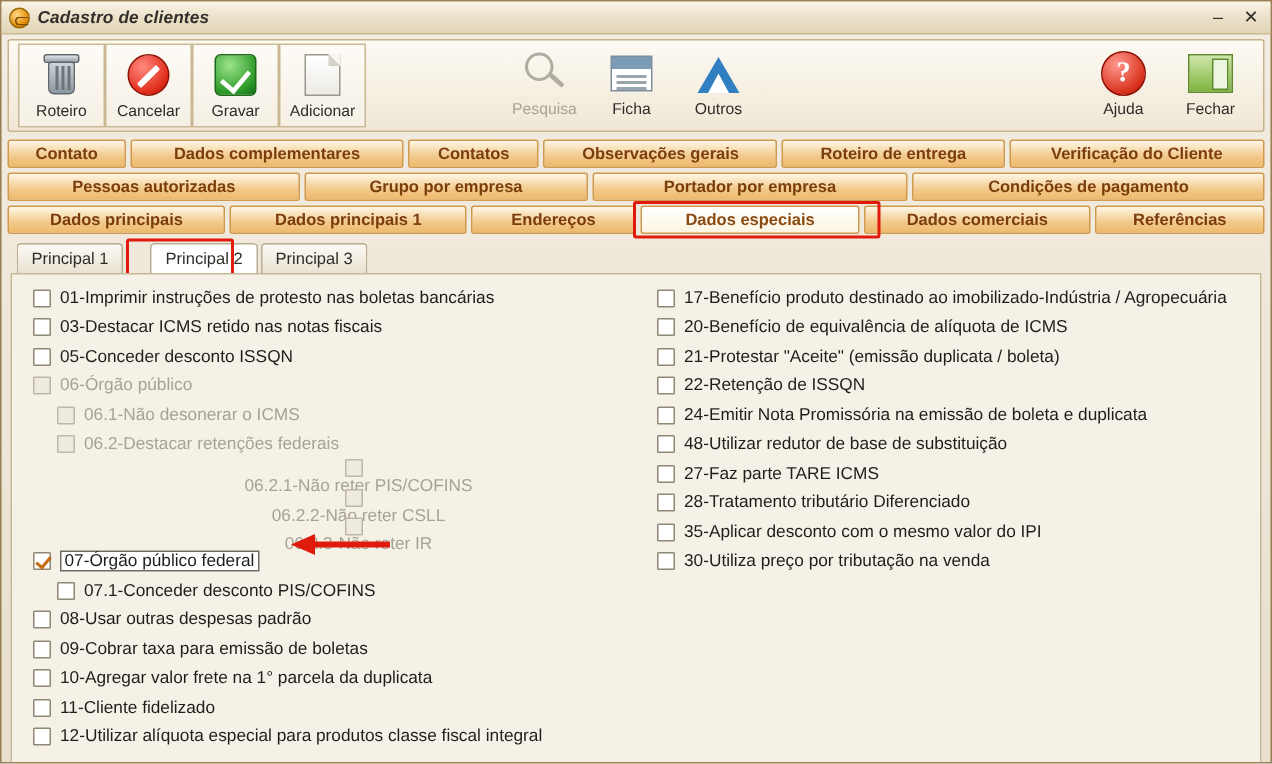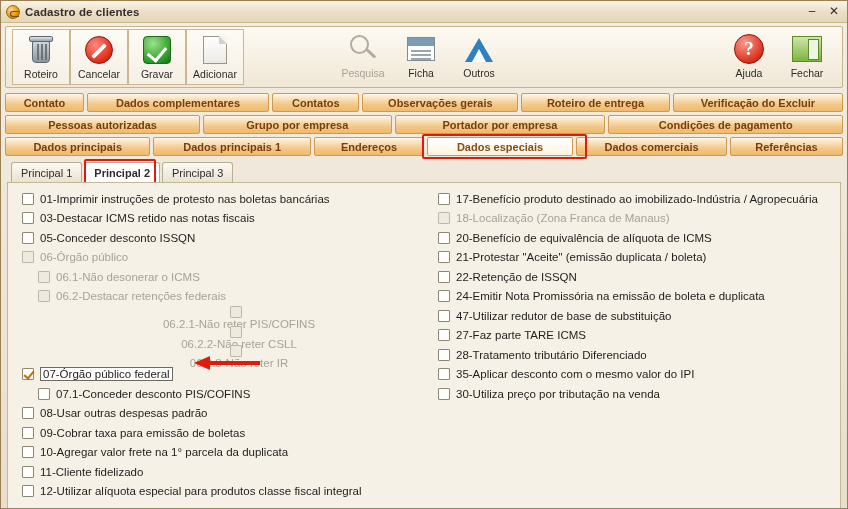--- a/index.html
+++ b/index.html
@@ -38,20 +38,21 @@
     content: "";
     position: absolute; left: 3px; top: 5px;
     width: 8px; height: 4px;
     border: 1.5px solid #7a4c02;
     border-right: none;
     border-radius: 5px 0 0 5px;
   }
   .titlebar .title {
     font-size: 11.5px; color: #32302c; font-weight: bold;
     letter-spacing: .1px;
+    font-style: italic;
   }
   .win-btns { position: absolute; right: 6px; top: 2px; display: flex; gap: 8px; }
   .win-btn {
     width: 14px; height: 16px; font-size: 12px; color: #2f2d29;
     display: flex; align-items: center; justify-content: center;
     line-height: 1; cursor: default;
   }
   
   .toolbar {
     height: 62px;
@@ -161,21 +162,21 @@
   
   .inner-tabs { margin: 6px 0 0 10px; display: flex; gap: 2px; align-items: flex-end; }
   .itab {
     height: 20px; padding: 0 9px;
     border: 1px solid #b9ad93; border-bottom: none;
     border-radius: 3px 3px 0 0;
     background: linear-gradient(#fcfaf4, #e9e2d2);
     font-size: 11px; color: #2f2d29;
     display: flex; align-items: center;
   }
-  .itab.active { background: #fff; font-weight: bold; }
+  .itab.active { background: #fff; font-weight: normal; margin-left: 16px; }
   
   .panel {
     margin: 0 6px 0 6px;
     height: 374px;
     background: #f5f1e7;
     border: 1px solid #c5b896;
     position: relative;
   }
   .cols { display: flex; padding: 6px 0 0 0; }
   .col { width: 50%; padding-left: 14px; }
@@ -308,21 +309,21 @@
     </div>
   </div>
 
   <div class="tabrows">
     <div class="tabrow">
       <div class="tab" style="flex-grow:1.0">Contato</div>
       <div class="tab" style="flex-grow:1.9">Dados complementares</div>
       <div class="tab" style="flex-grow:1.1">Contatos</div>
       <div class="tab" style="flex-grow:1.6">Observações gerais</div>
       <div class="tab" style="flex-grow:1.6">Roteiro de entrega</div>
-      <div class="tab" style="flex-grow:1.8">Verificação do Excluir</div>
+      <div class="tab" style="flex-grow:1.8">Verificação do Cliente</div>
     </div>
     <div class="tabrow">
       <div class="tab" style="flex-grow:1.5">Pessoas autorizadas</div>
       <div class="tab" style="flex-grow:1.5">Grupo por empresa</div>
       <div class="tab" style="flex-grow:1.7">Portador por empresa</div>
       <div class="tab" style="flex-grow:1.8">Condições de pagamento</div>
     </div>
     <div class="tabrow" style="position:relative">
       <div class="tab" style="flex-grow:1.4">Dados principais</div>
       <div class="tab" style="flex-grow:1.5">Dados principais 1</div>
@@ -410,43 +411,39 @@
           <div class="chk-label">12-Utilizar alíquota especial para produtos classe fiscal integral</div>
         </div>
 
       </div>
 
       <div class="col">
         <div class="chk-row">
           <div class="chk"></div>
           <div class="chk-label">17-Benefício produto destinado ao imobilizado-Indústria / Agropecuária</div>
         </div>
-        <div class="chk-row disabled">
-          <div class="chk dim"></div>
-          <div class="chk-label">18-Localização (Zona Franca de Manaus)</div>
-        </div>
         <div class="chk-row">
           <div class="chk"></div>
           <div class="chk-label">20-Benefício de equivalência de alíquota de ICMS</div>
         </div>
         <div class="chk-row">
           <div class="chk"></div>
           <div class="chk-label">21-Protestar  "Aceite" (emissão duplicata / boleta)</div>
         </div>
         <div class="chk-row">
           <div class="chk"></div>
           <div class="chk-label">22-Retenção de ISSQN</div>
         </div>
         <div class="chk-row">
           <div class="chk"></div>
           <div class="chk-label">24-Emitir Nota Promissória na emissão de boleta e duplicata</div>
         </div>
         <div class="chk-row">
           <div class="chk"></div>
-          <div class="chk-label">47-Utilizar redutor de base de substituição</div>
+          <div class="chk-label">48-Utilizar redutor de base de substituição</div>
         </div>
         <div class="chk-row">
           <div class="chk"></div>
           <div class="chk-label">27-Faz parte TARE ICMS</div>
         </div>
         <div class="chk-row">
           <div class="chk"></div>
           <div class="chk-label">28-Tratamento tributário Diferenciado</div>
         </div>
         <div class="chk-row">

